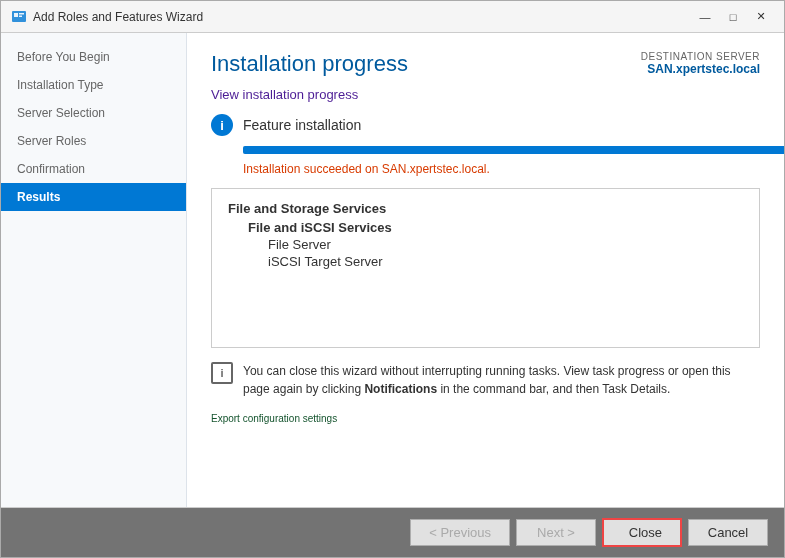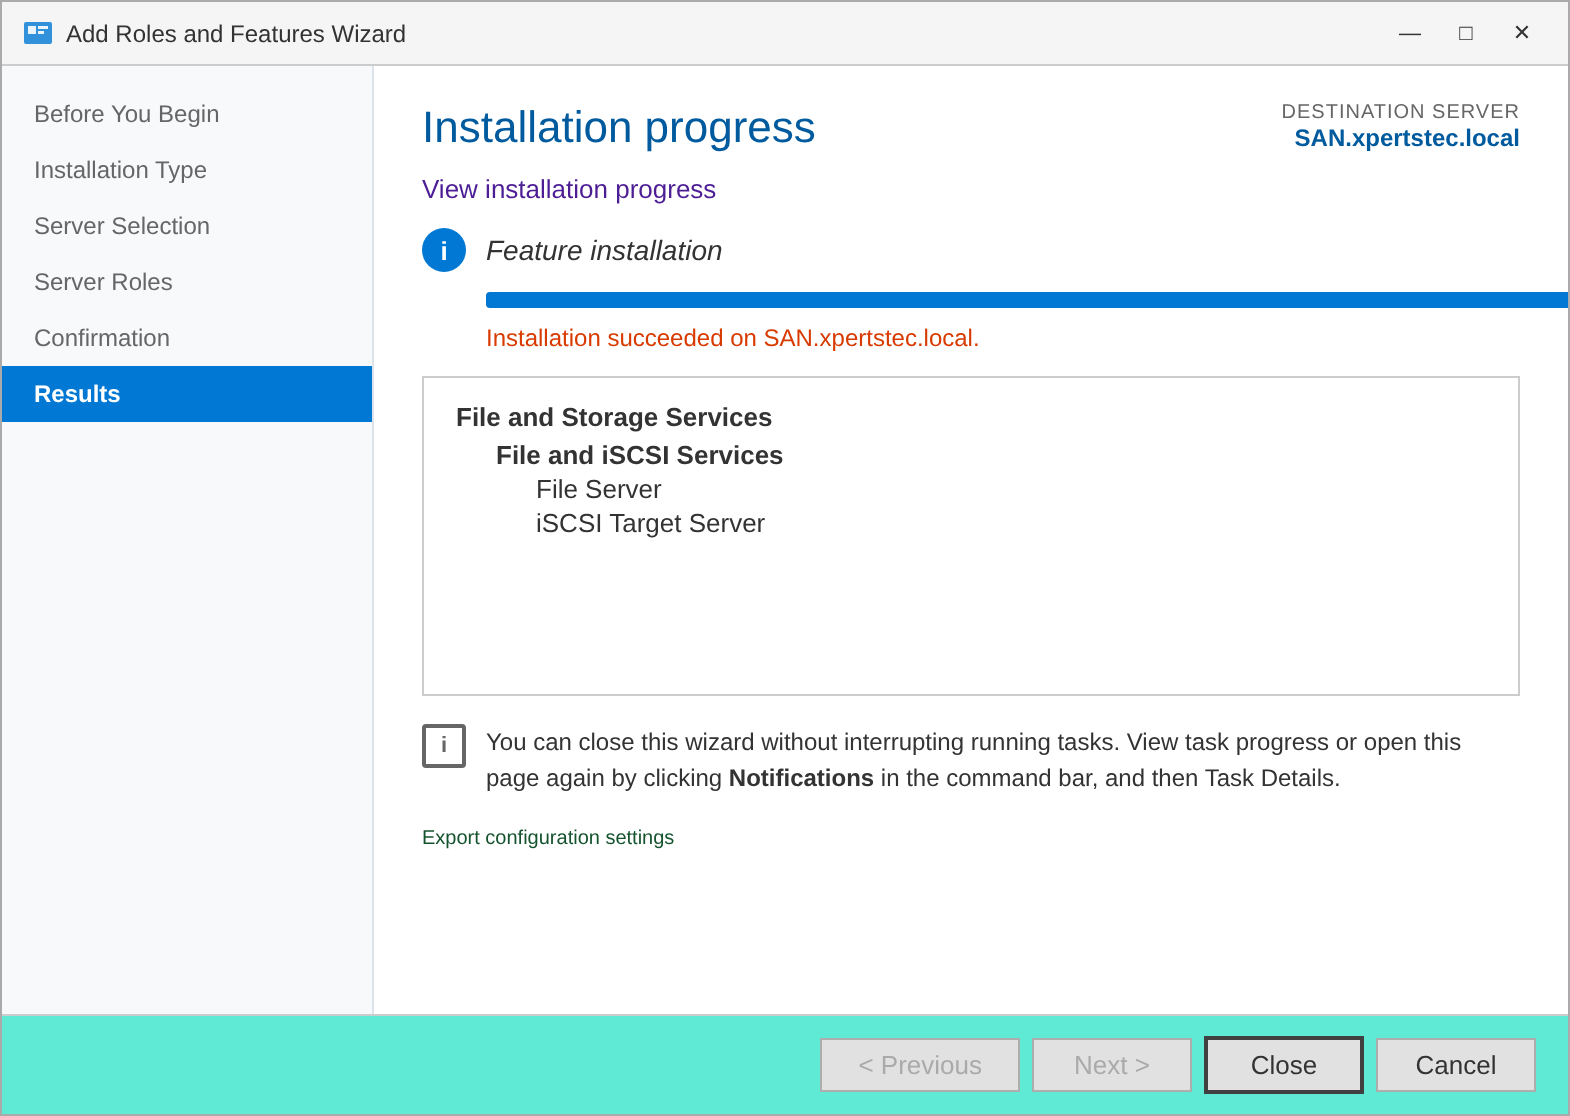--- a/index.html
+++ b/index.html
@@ -146,21 +146,20 @@
       display: flex;
       align-items: center;
       justify-content: center;
       font-size: 13px;
       font-weight: bold;
       flex-shrink: 0;
     }
     .feature-installation-label {
       font-size: 14px;
       color: #333;
-      font-style: italic;
     }
     .progress-bar-container {
       width: 100%;
       height: 8px;
       background: #e0e0e0;
       border-radius: 2px;
       margin-bottom: 8px;
       margin-left: 32px;
     }
     .progress-bar-fill {
@@ -222,34 +221,35 @@
       text-decoration: none;
     }
 
     .footer {
       border-top: 1px solid #ccc;
       padding: 10px 16px;
       display: flex;
       justify-content: flex-end;
       gap: 6px;
       align-items: center;
-      background: #5eead4;
+      background: #737373;
       height: 50px;
     }
     .footer-btn {
       padding: 5px 18px;
       font-size: 13px;
       border: 1px solid #adadad;
       background: #e1e1e1;
       cursor: pointer;
       min-width: 80px;
       color: #333;
     }
     .footer-btn.highlighted {
-      border: 2px solid #404040;
+      border: 2px solid #ef4444;
+      text-align: right;
     }
     .footer-btn:disabled {
       color: #aaa;
       cursor: default;
     }
   </style>
 </head>
 <body>
 
 <div class="window">

